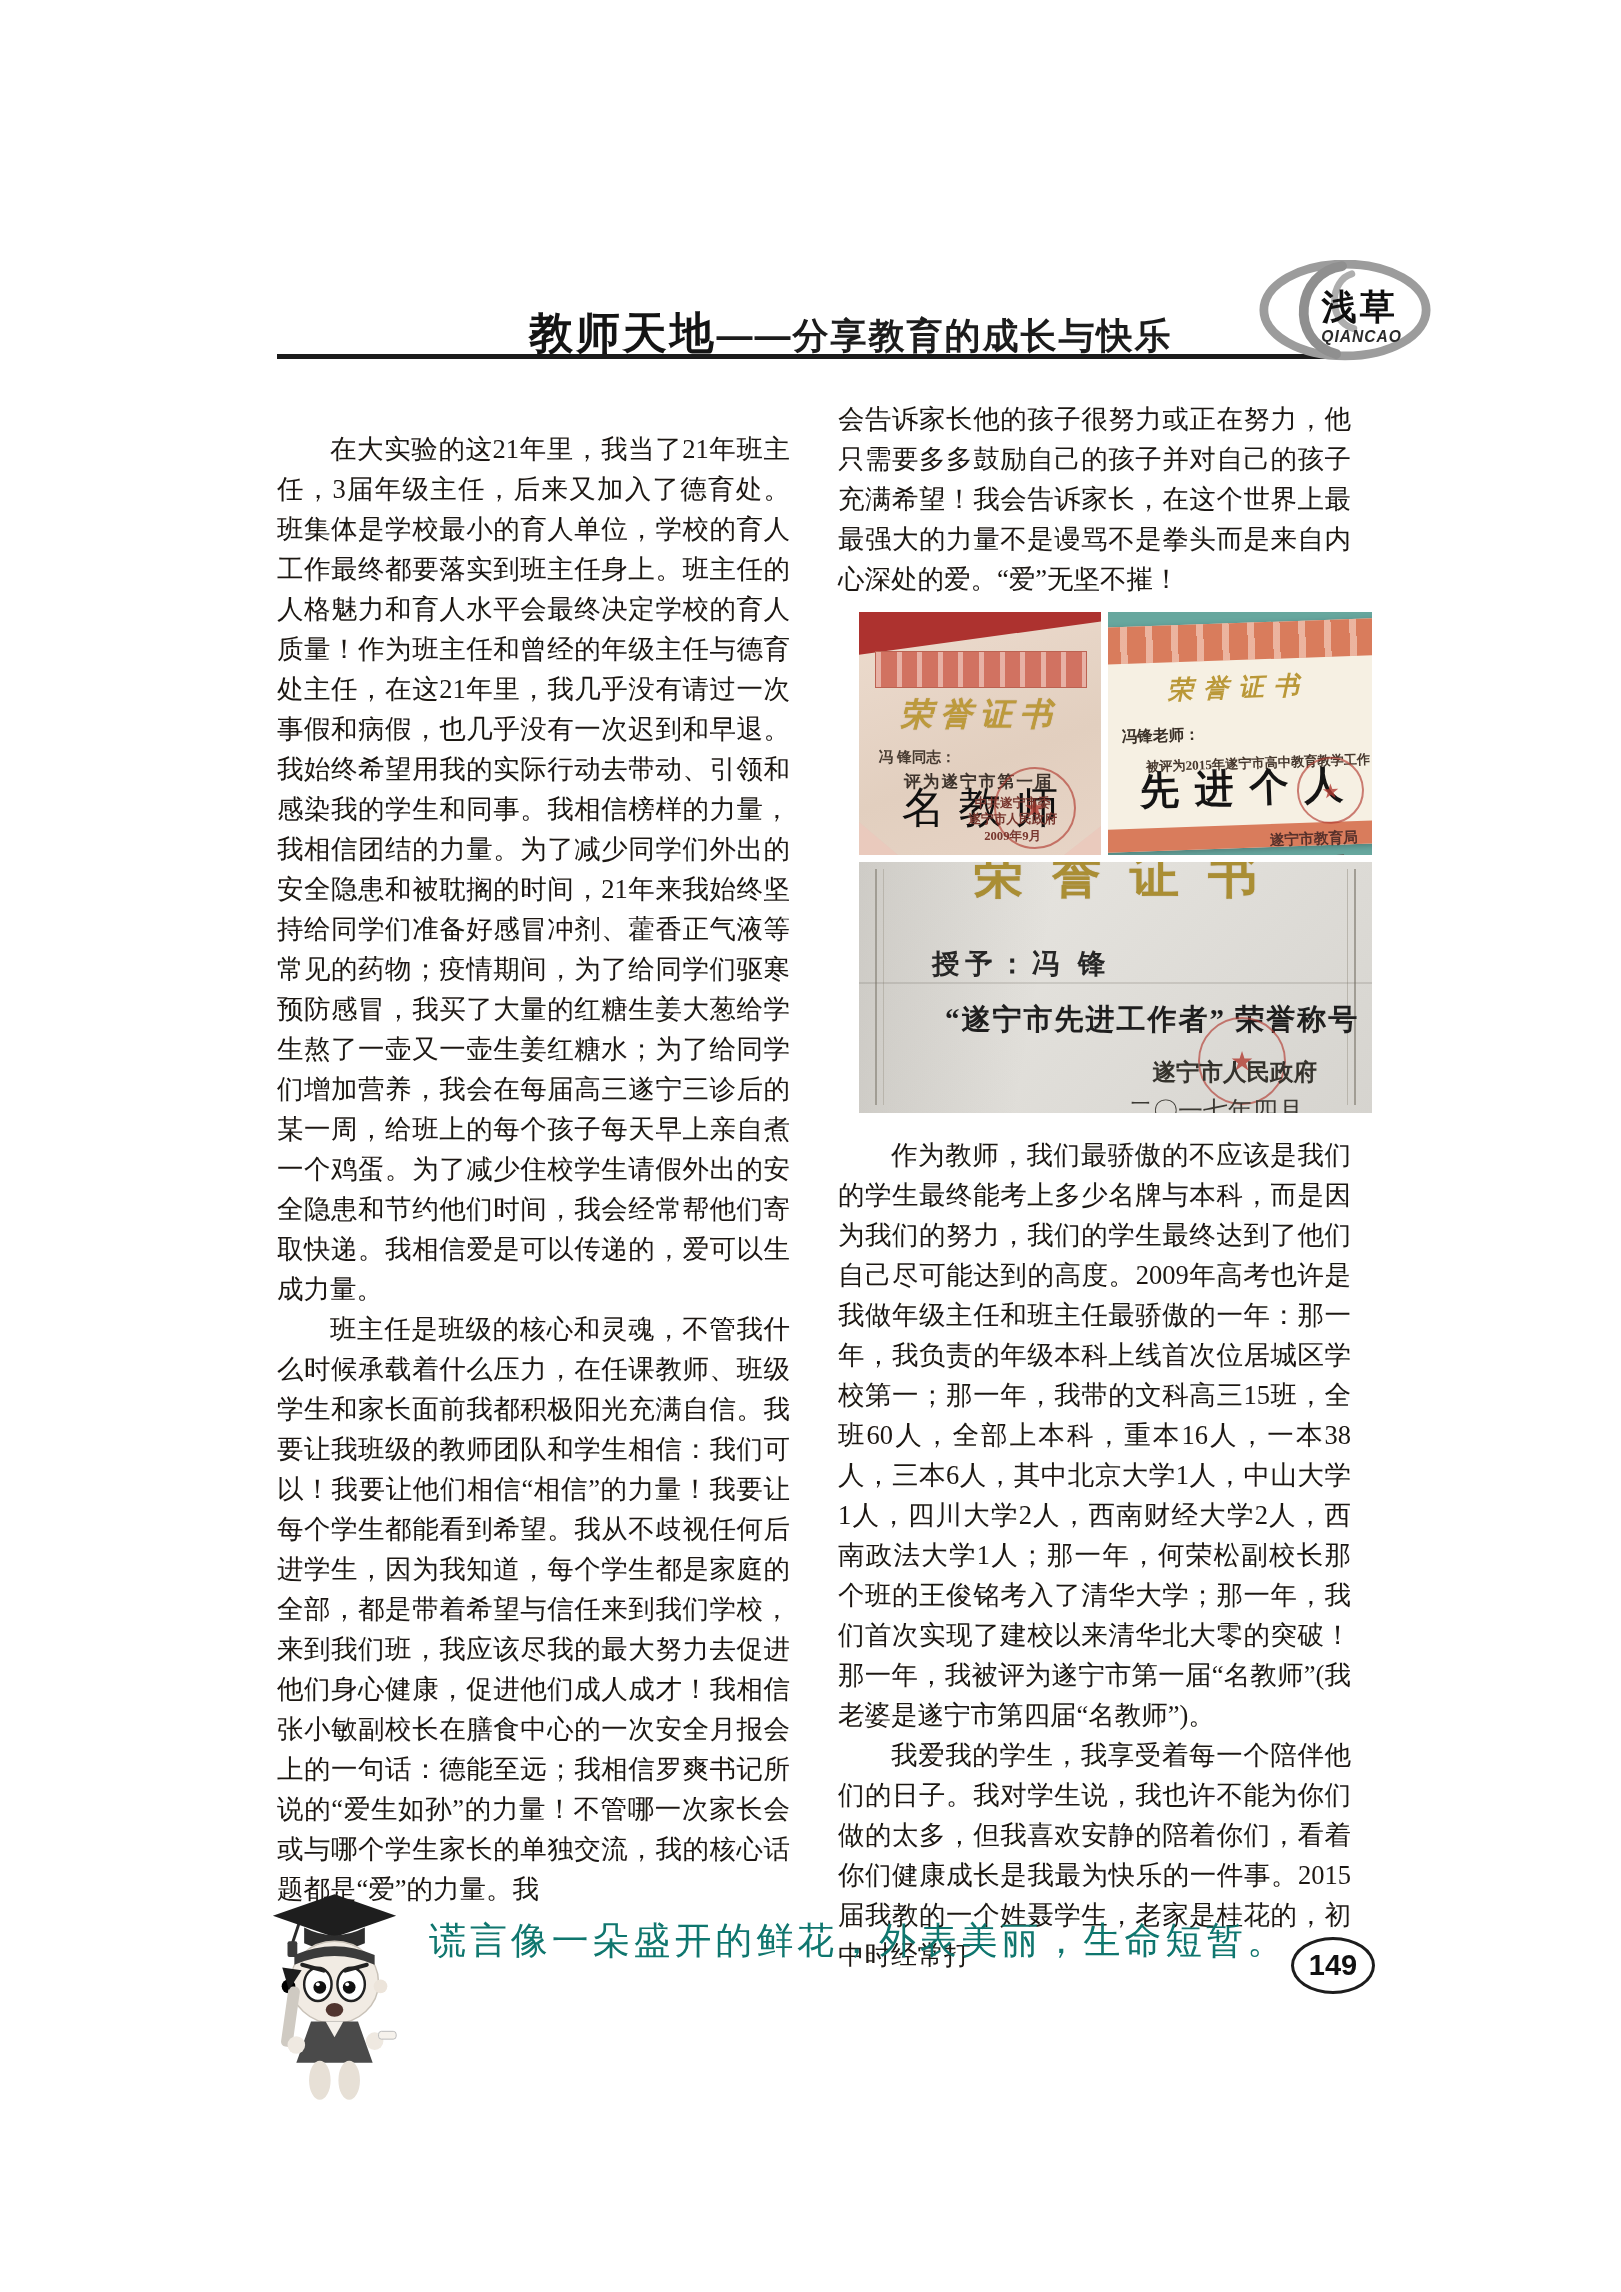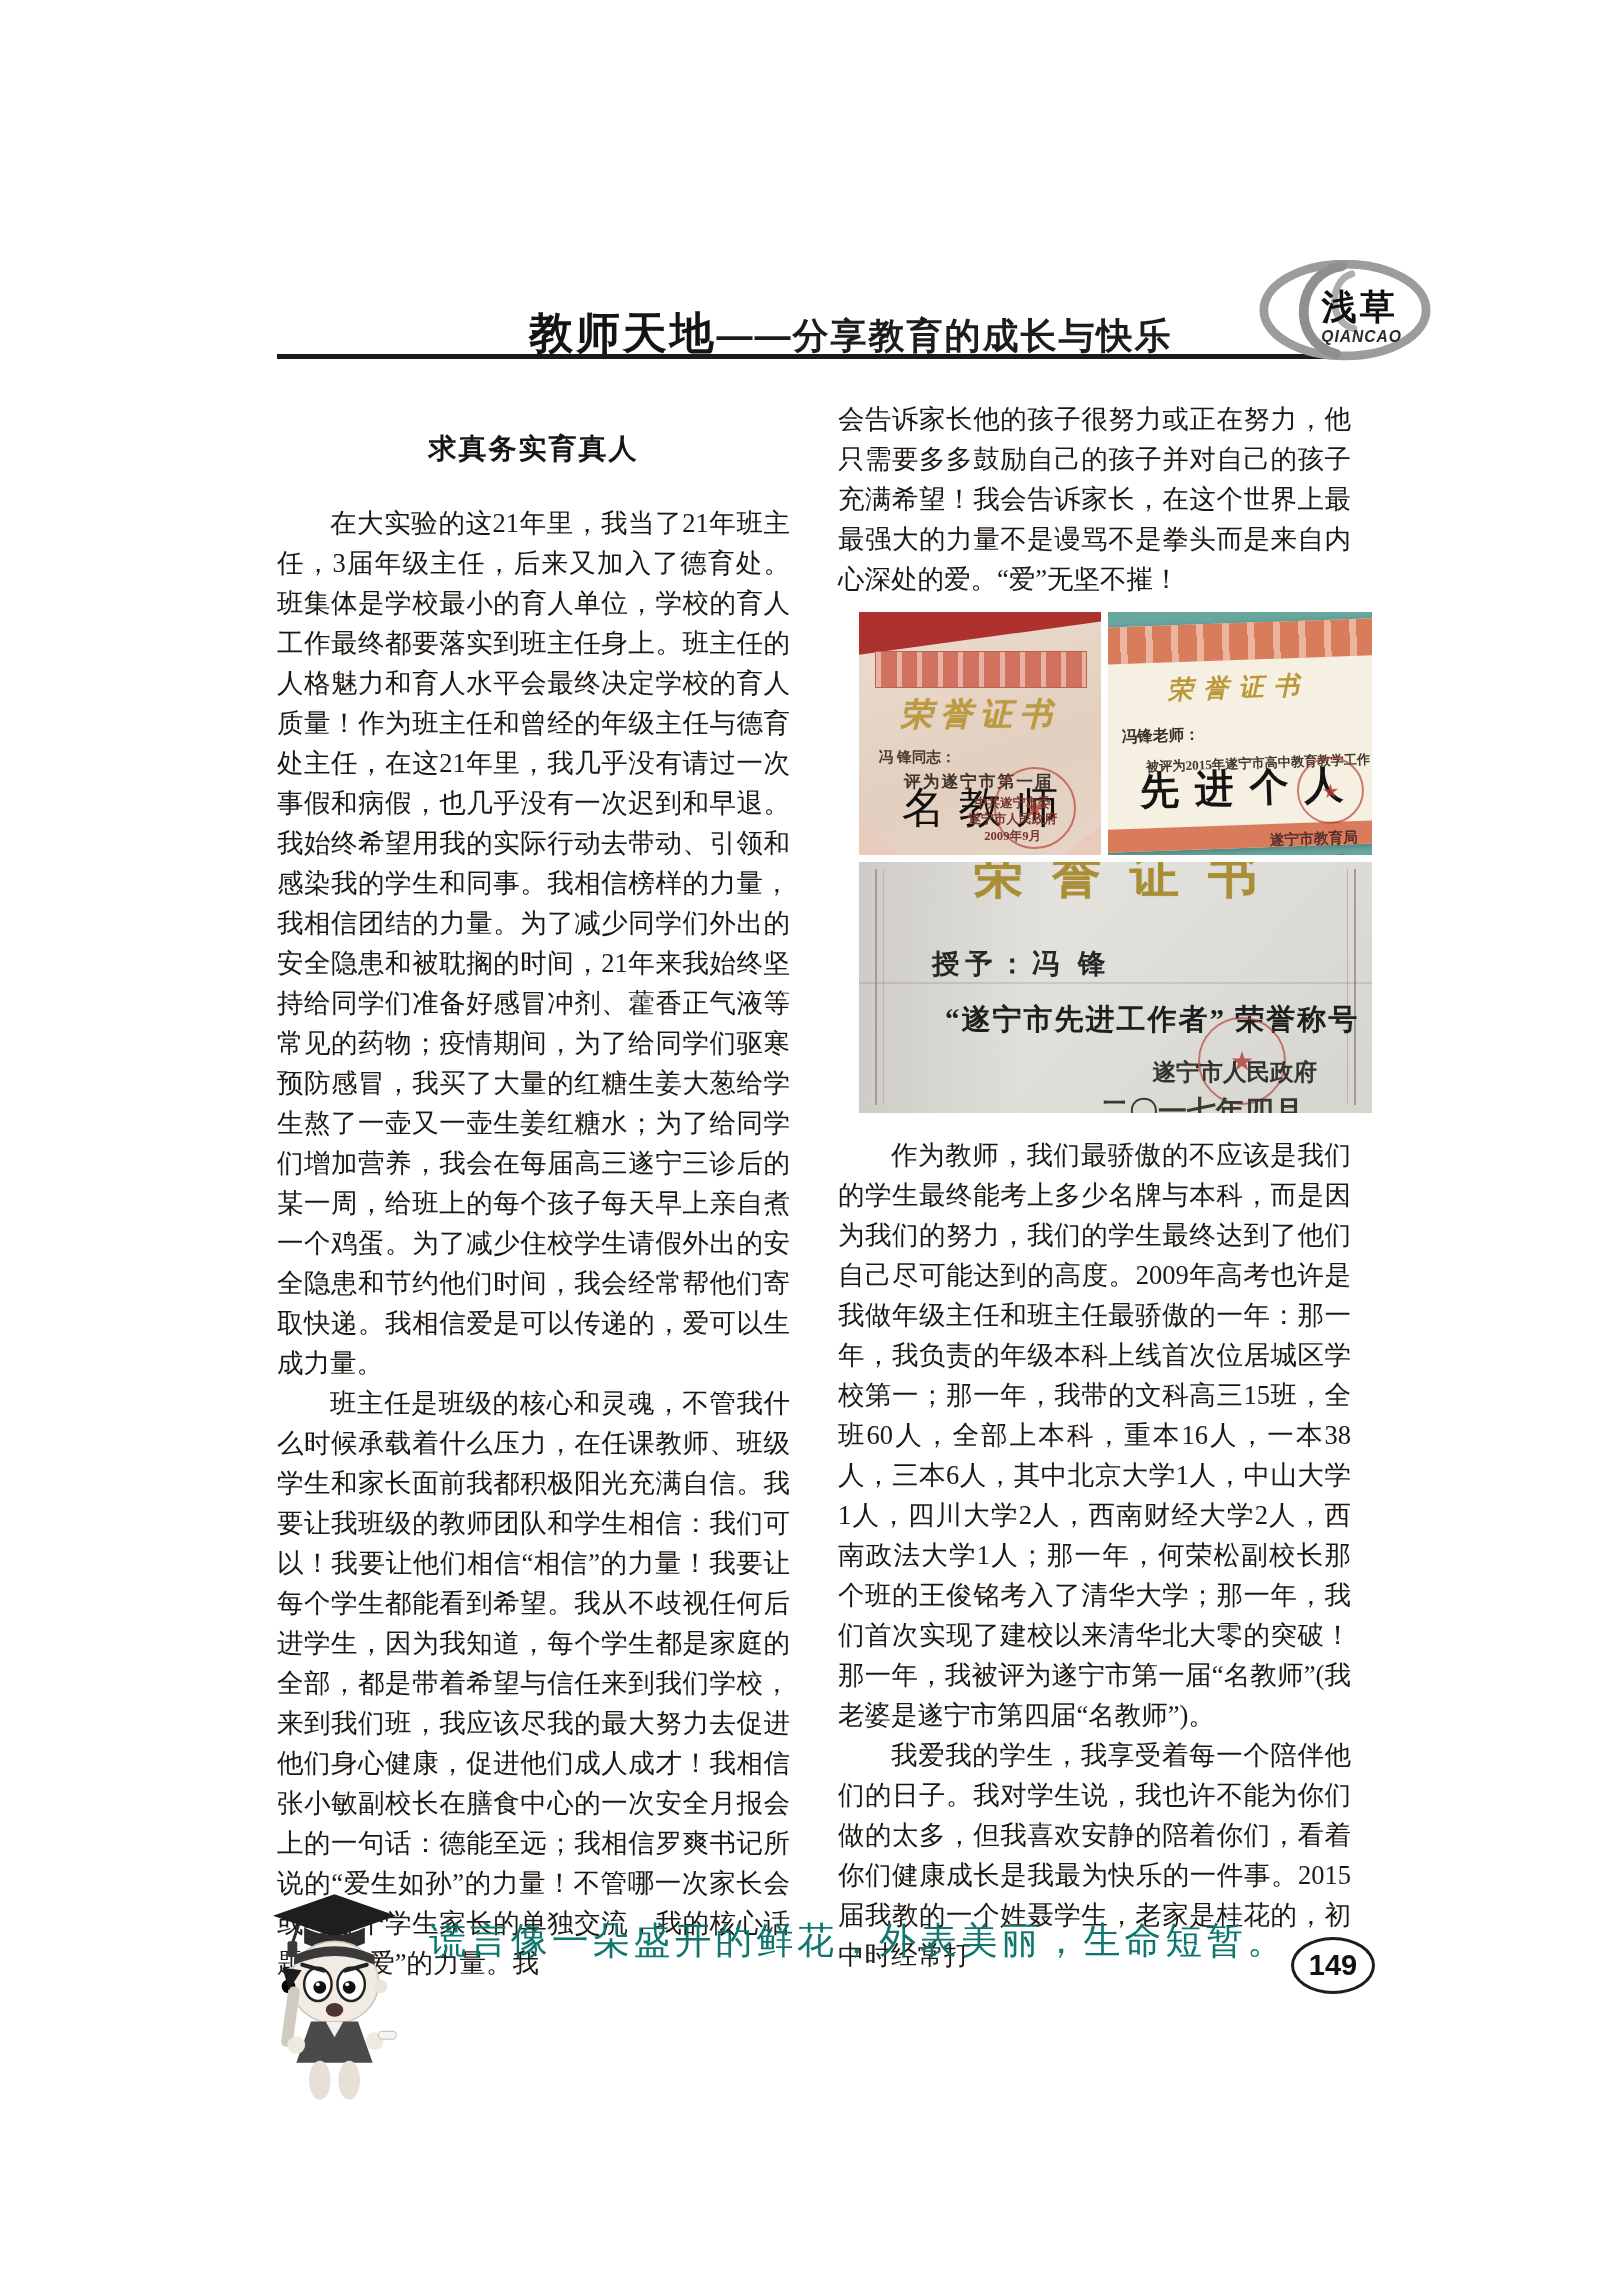--- a/index.html
+++ b/index.html
@@ -66,21 +66,21 @@
   .c3-border-l{position:absolute;left:15.7px;top:7.8px;bottom:7.8px;width:5.9px;
                border-left:2px solid #a19d93;border-right:1px solid #b9b5ab;}
   .c3-border-r{position:absolute;right:15.7px;top:7.8px;bottom:7.8px;width:5.9px;
                border-left:1px solid #b9b5ab;border-right:2px solid #a19d93;}
   .c3-fold{position:absolute;left:0;right:0;top:120px;height:2px;background:rgba(120,114,104,.22);}
   .c3-title{position:absolute;top:-5.9px;width:100%;text-align:center;font-size:49px;font-weight:900;
             color:#ad8e2c;letter-spacing:29px;text-indent:29px;text-shadow:0 0 1px rgba(130,100,20,.5);}
   .c3-grant{position:absolute;top:82px;left:73px;font-size:27.4px;font-weight:bold;color:#262626;letter-spacing:5.9px;}
   .c3-citation{position:absolute;top:137px;left:86px;font-size:29px;font-weight:bold;color:#1e1e1e;letter-spacing:2px;}
   .c3-issuer{position:absolute;top:190px;right:55px;font-size:23.5px;font-weight:bold;color:#34322c;z-index:2;}
-  .c3-date{position:absolute;top:229px;right:69px;font-size:29px;font-weight:bold;color:#3a3832;z-index:2;}
+  .c3-date{position:absolute;top:229px;right:69px;font-size:25px;font-weight:normal;color:#3a3832;z-index:2;}
 
   .seal{position:absolute;border-radius:50%;border:2.9px solid rgba(186,58,48,.65);
         color:rgba(186,58,48,.8);display:flex;align-items:center;justify-content:center;z-index:1;}
   .seal-1{width:78px;height:78px;right:25.5px;bottom:5.9px;font-size:21.6px;}
   .seal-2{width:63px;height:63px;right:19.6px;top:137px;font-size:17.6px;}
   .seal-3{width:84px;height:84px;right:86px;top:155px;font-size:23.5px;}
 
   
   .mascot{position:absolute;left:265px;top:1892px;width:139px;height:216px;}
   .footer-quote{position:absolute;left:429px;top:1916px;font-size:37px;letter-spacing:3.9px;color:#0f766e;
@@ -103,21 +103,20 @@
     <svg width="174" height="102" viewBox="0 0 178 104">
       <ellipse cx="89" cy="51" rx="83" ry="47" fill="none" stroke="#9c9c9c" stroke-width="9"></ellipse>
       <path d="M86,6 C 40,12 30,82 80,96" fill="none" stroke="#8f8f8f" stroke-width="10" stroke-linecap="round"></path>
       <path d="M96,14 C 74,20 70,62 98,70" fill="none" stroke="#aeaeae" stroke-width="7" stroke-linecap="round"></path>
       <text x="104" y="60" text-anchor="middle" font-family="Liberation Sans, DejaVu Sans, sans-serif" font-size="36" font-weight="900" fill="#101010" letter-spacing="3">浅草</text>
       <text x="106" y="84" text-anchor="middle" font-family="Liberation Sans, DejaVu Sans, sans-serif" font-size="16" font-weight="bold" font-style="italic" fill="#2a2a2a" letter-spacing="1">QIANCAO</text>
     </svg>
   </div>
 
   <section class="col col-left">
-    <h2 class="article-heading">求真务实育真人</h2>
     <p class="indent">在大实验的这21年里，我当了21年班主任，3届年级主任，后来又加入了德育处。班集体是学校最小的育人单位，学校的育人工作最终都要落实到班主任身上。班主任的人格魅力和育人水平会最终决定学校的育人质量！作为班主任和曾经的年级主任与德育处主任，在这21年里，我几乎没有请过一次事假和病假，也几乎没有一次迟到和早退。我始终希望用我的实际行动去带动、引领和感染我的学生和同事。我相信榜样的力量，我相信团结的力量。为了减少同学们外出的安全隐患和被耽搁的时间，21年来我始终坚持给同学们准备好感冒冲剂、藿香正气液等常见的药物；疫情期间，为了给同学们驱寒预防感冒，我买了大量的红糖生姜大葱给学生熬了一壶又一壶生姜红糖水；为了给同学们增加营养，我会在每届高三遂宁三诊后的某一周，给班上的每个孩子每天早上亲自煮一个鸡蛋。为了减少住校学生请假外出的安全隐患和节约他们时间，我会经常帮他们寄取快递。我相信爱是可以传递的，爱可以生成力量。</p>
     <p class="indent">班主任是班级的核心和灵魂，不管我什么时候承载着什么压力，在任课教师、班级学生和家长面前我都积极阳光充满自信。我要让我班级的教师团队和学生相信：我们可以！我要让他们相信“相信”的力量！我要让每个学生都能看到希望。我从不歧视任何后进学生，因为我知道，每个学生都是家庭的全部，都是带着希望与信任来到我们学校，来到我们班，我应该尽我的最大努力去促进他们身心健康，促进他们成人成才！我相信张小敏副校长在膳食中心的一次安全月报会上的一句话：德能至远；我相信罗爽书记所说的“爱生如孙”的力量！不管哪一次家长会或与哪个学生家长的单独交流，我的核心话题都是“爱”的力量。我</p>
   </section>
 
   <section class="col col-right">
     <p>会告诉家长他的孩子很努力或正在努力，他只需要多多鼓励自己的孩子并对自己的孩子充满希望！我会告诉家长，在这个世界上最最强大的力量不是谩骂不是拳头而是来自内心深处的爱。“爱”无坚不摧！</p>
 
     <div class="certs">
       <div class="cert-row">
 

